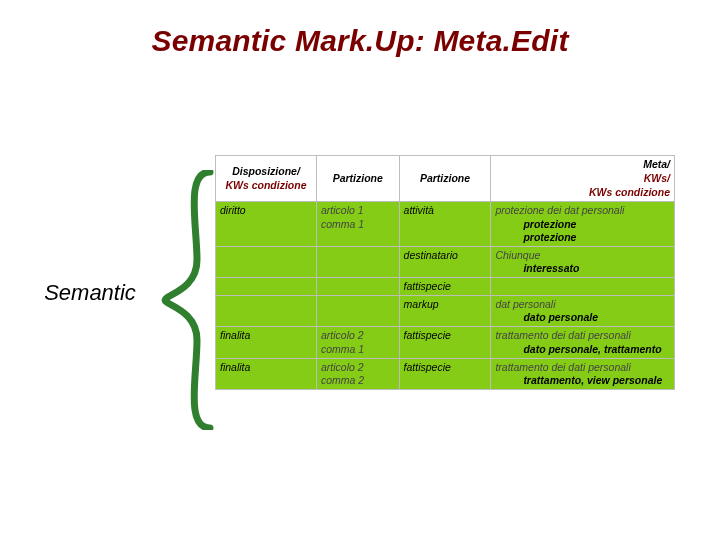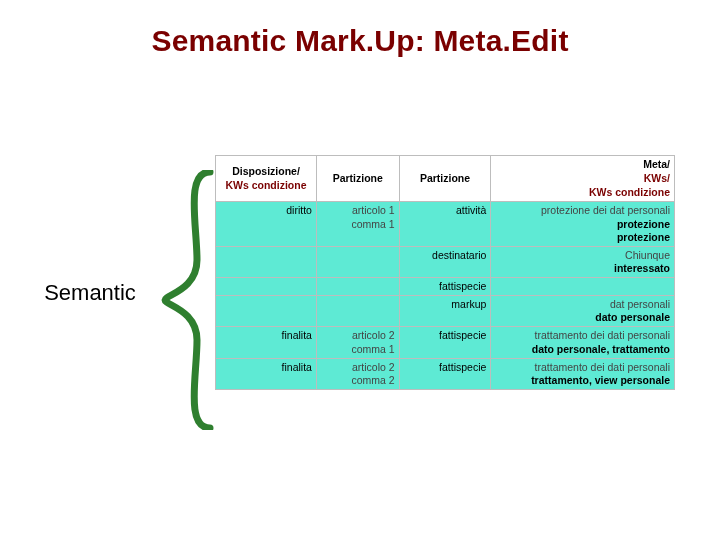--- a/index.html
+++ b/index.html
@@ -8,20 +8,21 @@
     width: 720px;
     height: 540px;
     background: #ffffff;
     font-family: Arial, Helvetica, sans-serif;
     overflow: hidden;
   }
   .slide {
     position: relative;
     width: 720px;
     height: 505px;
+    font-style: italic;
   }
   .title {
     position: absolute;
     top: 24px;
     left: 0;
     width: 720px;
     text-align: center;
     font-size: 30px;
     font-weight: bold;
     color: #7a0000;
@@ -47,32 +48,32 @@
   .tablewrap {
     position: absolute;
     left: 215px;
     top: 155px;
     width: 460px;
   }
   table {
     border-collapse: collapse;
     width: 100%;
     table-layout: fixed;
-    background: #5eead4;
+    background: #84cc16;
   }
   col.c1 { width: 22%; }
   col.c2 { width: 18%; }
   col.c3 { width: 20%; }
   col.c4 { width: 40%; }
   th, td {
     border: 1px solid #bdbdbd;
     padding: 2px 4px;
     font-size: 10.5px;
     vertical-align: top;
-    text-align: right;
+    text-align: left;
     line-height: 1.25;
   }
   th {
     font-weight: bold;
     text-align: center;
     vertical-align: middle;
     color: #000;
     background: #fff;
   }
   th .sub {
@@ -82,20 +83,21 @@
     margin-top: 1px;
   }
   td .light {
     color: #444;
     display: block;
   }
   td .bold {
     font-weight: bold;
     display: block;
     color: #000;
+    margin-left: 28px;
   }
 </style>
 </head>
 <body>
 
 <div class="slide">
 
   <div class="title">Semantic Mark.Up: Meta.Edit</div>
 
   <div class="caption">

